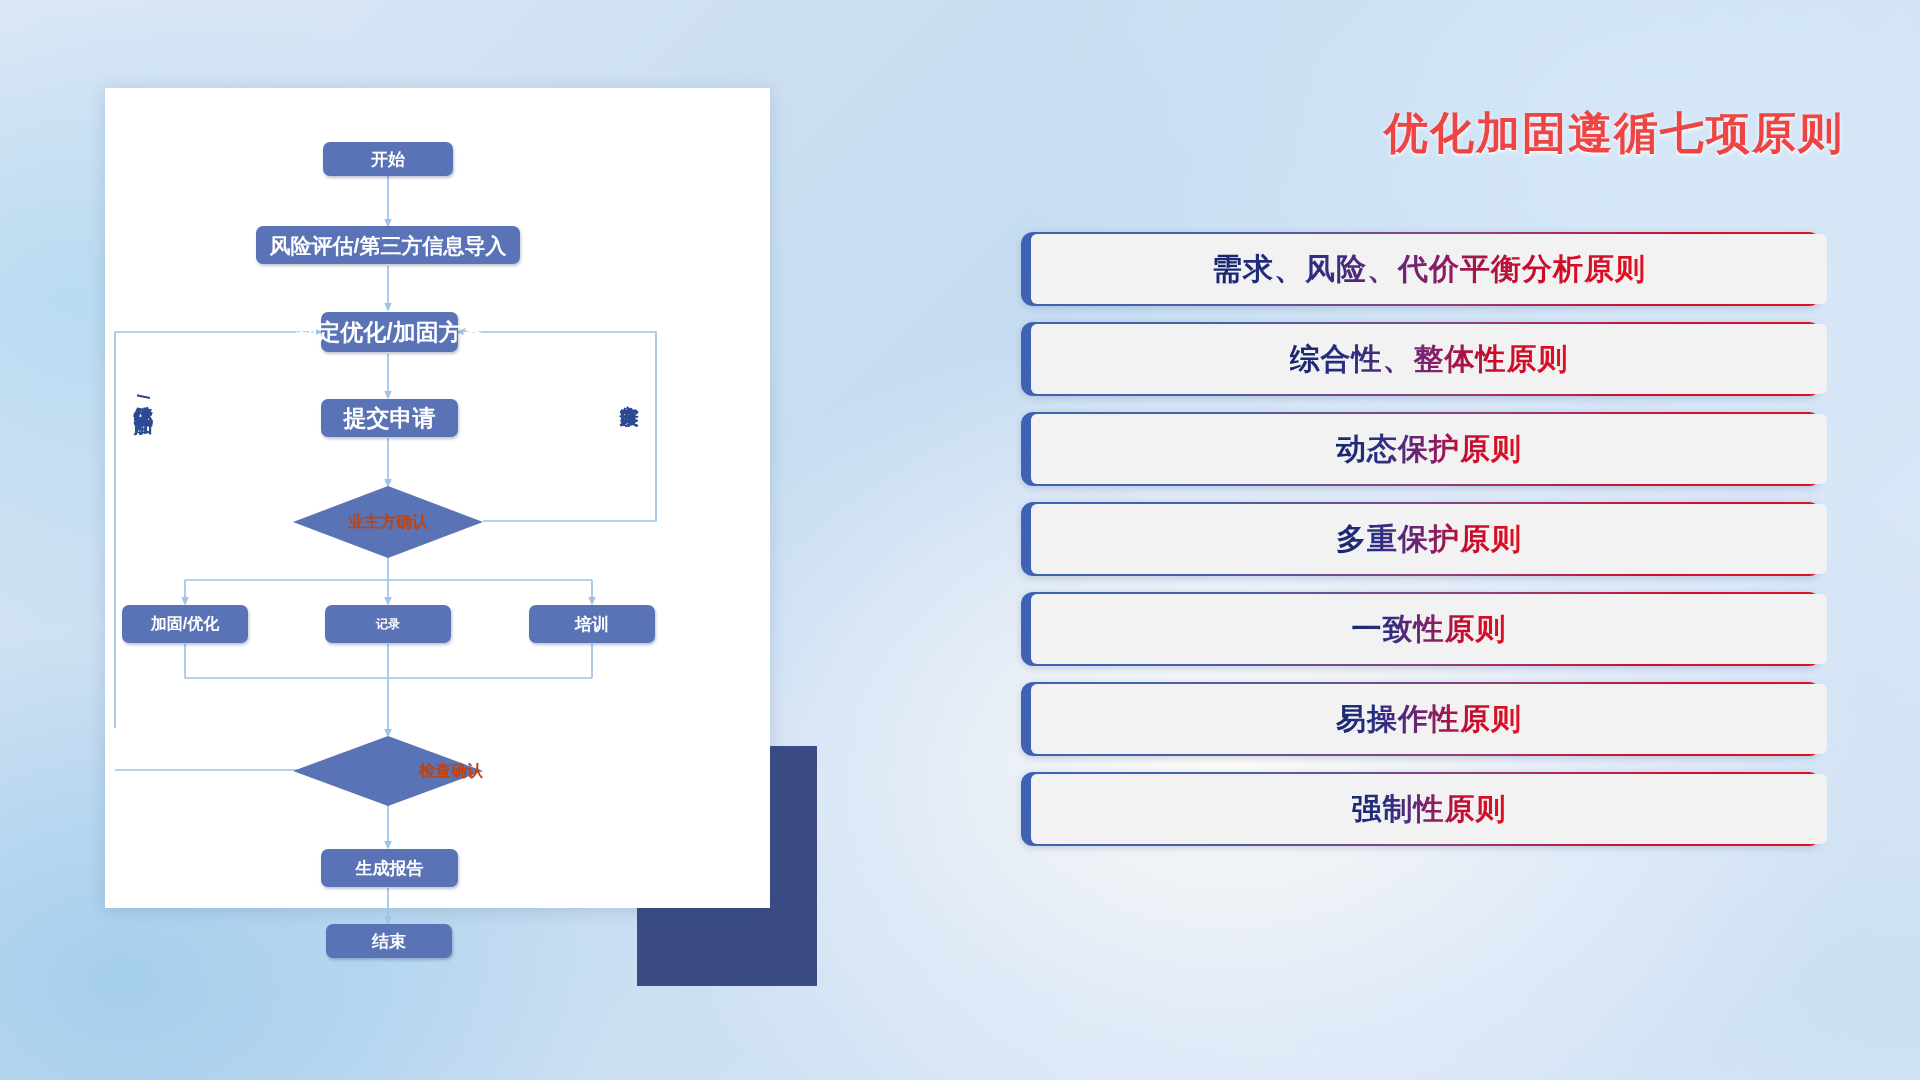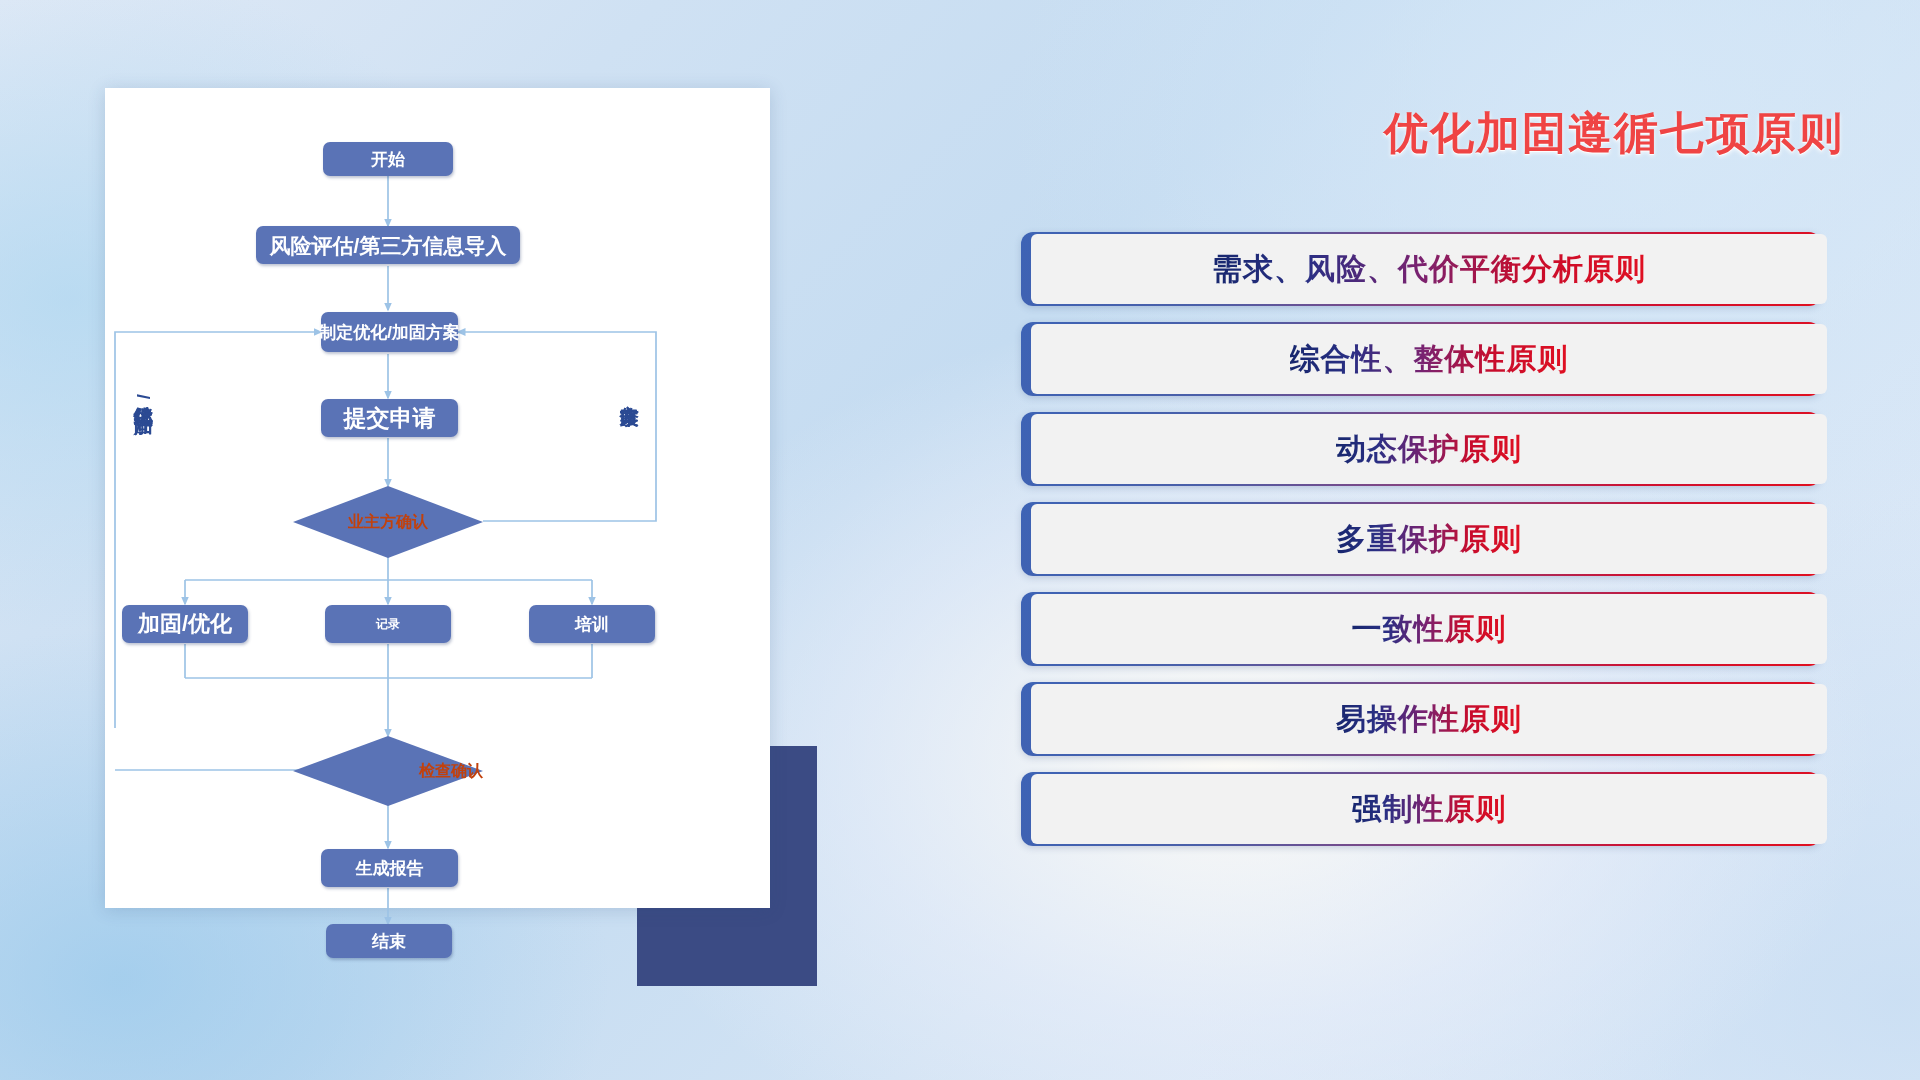--- a/index.html
+++ b/index.html
@@ -153,34 +153,34 @@
     </svg>
 
     <div class="node term" style="left:218px; top:54px; width:130px; height:34px; font-size:17px;">
       <span class="node-label">开始</span>
     </div>
 
     <div class="node rect" style="left:151px; top:138px; width:264px; height:38px; font-size:21px;">
       <span class="node-label">风险评估/第三方信息导入</span>
     </div>
 
-    <div class="node rect" style="left:216px; top:224px; width:137px; height:40px; font-size:17px;">
+    <div class="node rect" style="left:216px; top:224px; width:137px; height:40px; font-size:23px;">
       <span class="node-label">制定优化/加固方案</span>
     </div>
 
     <div class="node rect" style="left:216px; top:311px; width:137px; height:38px; font-size:23px;">
       <span class="node-label">提交申请</span>
     </div>
 
     <div class="diamond" style="left:188px; top:398px; width:190px; height:72px; font-size:16px;">
       <span class="dshape"></span>
       <span class="dlabel">业主方确认</span>
     </div>
 
-    <div class="node rect" style="left:17px; top:517px; width:126px; height:38px; font-size:22px;">
+    <div class="node rect" style="left:17px; top:517px; width:126px; height:38px; font-size:16px;">
       <span class="node-label">加固/优化</span>
     </div>
 
     <div class="node rect" style="left:220px; top:517px; width:126px; height:38px; font-size:12px;">
       <span class="node-label">记录</span>
     </div>
 
     <div class="node rect" style="left:424px; top:517px; width:126px; height:38px; font-size:17px;">
       <span class="node-label">培训</span>
     </div>

